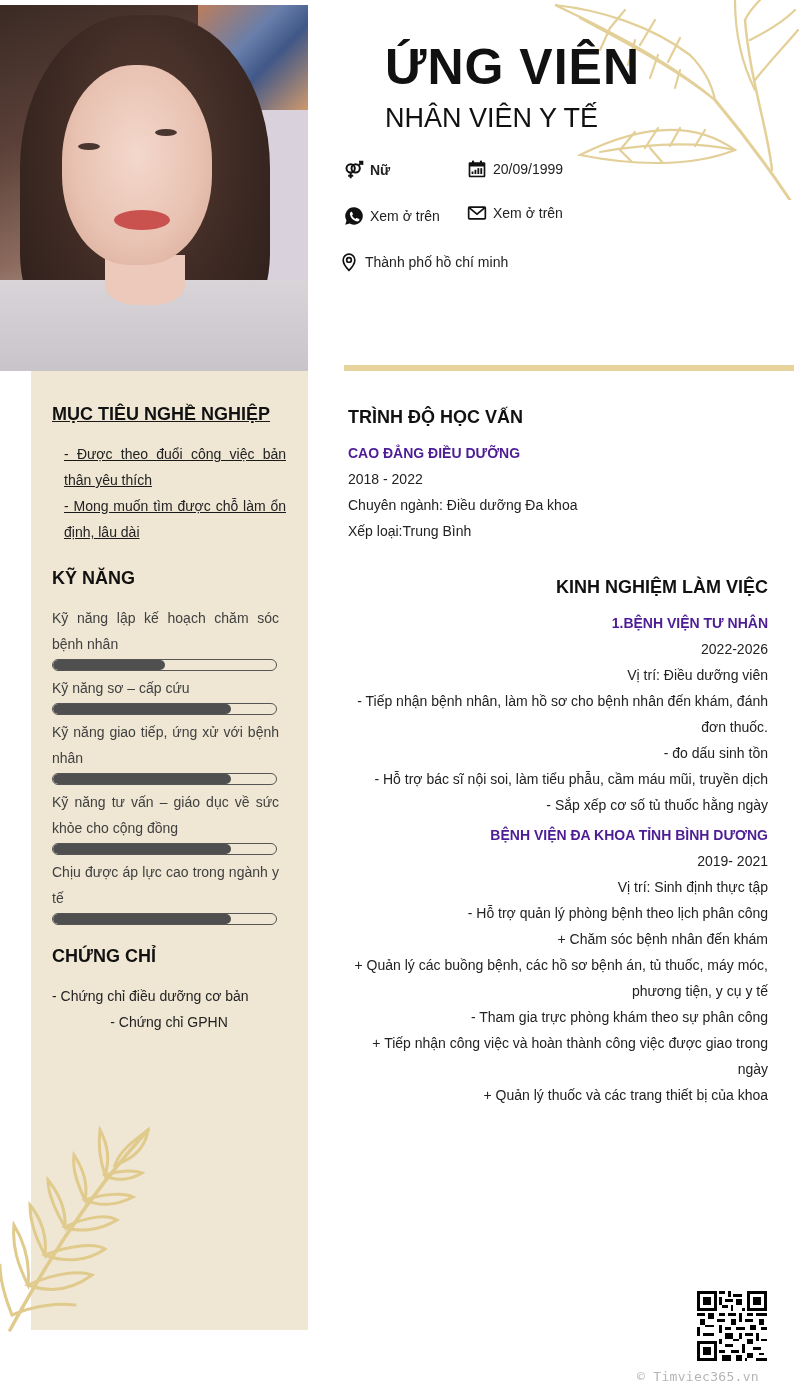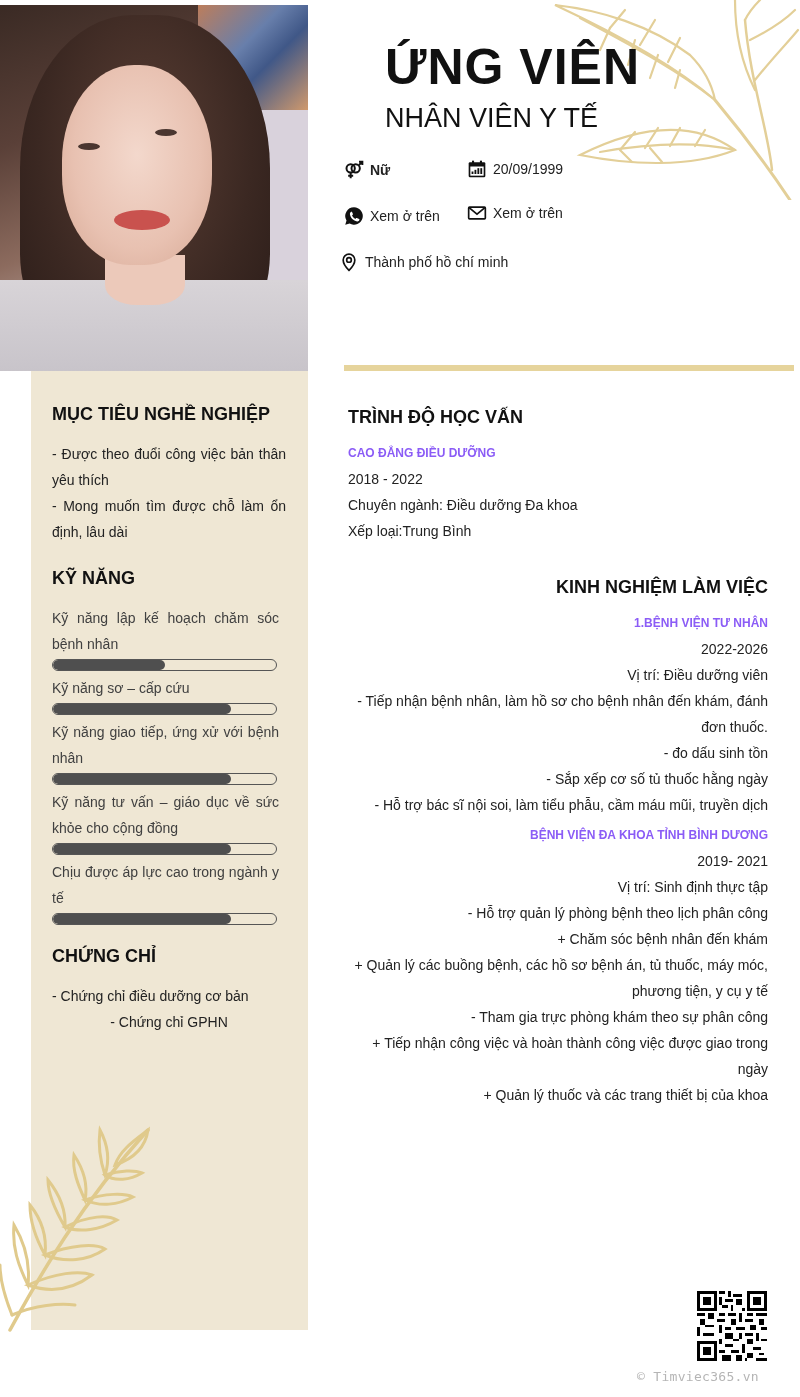--- a/index.html
+++ b/index.html
@@ -37,21 +37,21 @@
   .section-title { font-size: 18px; font-weight: 700; color: #111; }
   .left-section { position: absolute; left: 52px; width: 234px; }
   .left-section p { font-size: 14px; line-height: 26px; text-align: justify; color: #222; }
 
   .skill-label { font-size: 14px; line-height: 26px; text-align: justify; color: #404040; width: 227px; }
   .bar { width: 225px; height: 12px; border: 1.5px solid #555; border-radius: 6px; position: relative; overflow: hidden; margin: 2px 0 4px 0; }
   .bar-fill { position: absolute; left: 0; top: 0; bottom: 0; background: #4f4f4f; border-radius: 6px; }
 
   .right-section { position: absolute; left: 348px; width: 420px; }
   .right-section .line { font-size: 14px; line-height: 26px; color: #222; }
-  .right-section .sub { font-size: 12px; font-weight: 700; line-height: 26px; color: #8b5cf6; }
+  .right-section .sub { font-size: 14px; font-weight: 700; line-height: 26px; color: #4c1d95; }
 
   .qr { position: absolute; left: 697px; top: 1291px; width: 70px; height: 70px; }
   .copyright { position: absolute; left: 637px; top: 1369px; font-family: "DejaVu Sans Mono", "Liberation Mono", monospace;
                font-size: 13px; color: #b5b5b5; letter-spacing: .3px; }
 </style>
 </head>
 <body>
 
 <div class="left-bg"></div>
 
@@ -158,23 +158,23 @@
 <div class="info-item" style="left:339px;top:252px;">
   <svg viewBox="0 0 24 24" fill="none" stroke="#111" stroke-width="2">
     <path d="M12 22s7-7 7-12.5A7 7 0 0 0 5 9.5C5 15 12 22 12 22z"></path>
       <circle cx="12" cy="9.5" r="2.8"></circle>
   </svg>
   <span>Thành phố hồ chí minh</span>
 </div>
 
 <div class="accent-line"></div>
 
-<div class="left-section" style="top:404px;">
+<div class="left-section" style="top:404px;text-decoration:underline;">
   <div class="section-title">MỤC TIÊU NGHỀ NGHIỆP</div>
-  <div style="margin-top:16px;">
+  <div style="margin-top:16px;margin-left:12px;">
     <p>- Được theo đuổi công việc bản thân yêu thích</p>
     <p>- Mong muốn tìm được chỗ làm ổn định, lâu dài</p>
   </div>
 </div>
 
 <div class="left-section" style="top:568px;">
   <div class="section-title">KỸ NĂNG</div>
   <div style="margin-top:16px;">
     <div>
       <div class="skill-label">Kỹ năng lập kế hoạch chăm sóc bệnh nhân</div>
@@ -229,22 +229,22 @@
 
 <div class="right-section" style="top:577px;text-align:right;">
   <div class="section-title">KINH NGHIỆM LÀM VIỆC</div>
   <div style="margin-top:12px;">
     <div>
       <div class="sub">1.BỆNH VIỆN TƯ NHÂN</div>
       <div class="line">2022-2026</div>
       <div class="line">Vị trí: Điều dưỡng viên</div>
       <div class="line">- Tiếp nhận bệnh nhân, làm hồ sơ cho bệnh nhân đến khám, đánh đơn thuốc.</div>
       <div class="line">- đo dấu sinh tồn</div>
+      <div class="line">- Hỗ trợ bác sĩ nội soi, làm tiểu phẫu, cầm máu mũi, truyền dịch</div>
       <div class="line">- Sắp xếp cơ số tủ thuốc hằng ngày</div>
-      <div class="line">- Hỗ trợ bác sĩ nội soi, làm tiểu phẫu, cầm máu mũi, truyền dịch</div>
     </div>
     <div style="margin-top:4px;">
       <div class="sub">BỆNH VIỆN ĐA KHOA TỈNH BÌNH DƯƠNG</div>
       <div class="line">2019- 2021</div>
       <div class="line">Vị trí: Sinh định thực tập</div>
       <div class="line">- Hỗ trợ quản lý phòng bệnh theo lịch phân công</div>
       <div class="line">+ Chăm sóc bệnh nhân đến khám</div>
       <div class="line">+ Quản lý các buồng bệnh, các hồ sơ bệnh án, tủ thuốc, máy móc, phương tiện, y cụ y tế</div>
       <div class="line">- Tham gia trực phòng khám theo sự phân công</div>
       <div class="line">+ Tiếp nhận công việc và hoàn thành công việc được giao trong ngày</div>

